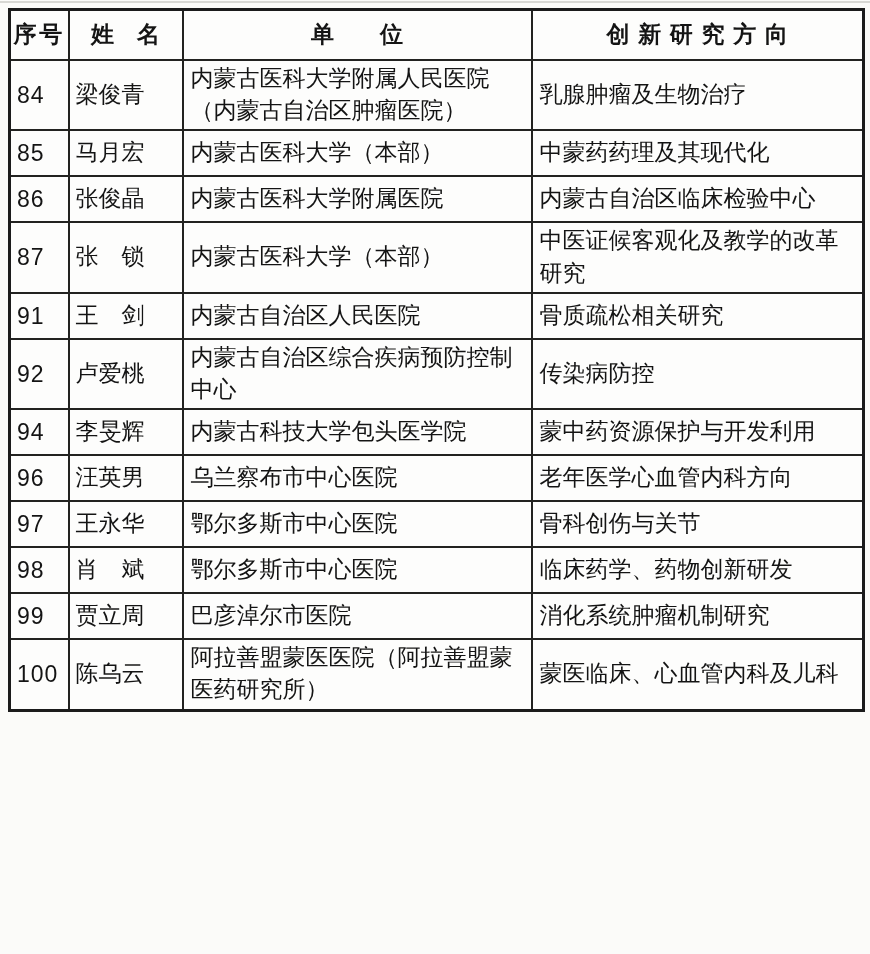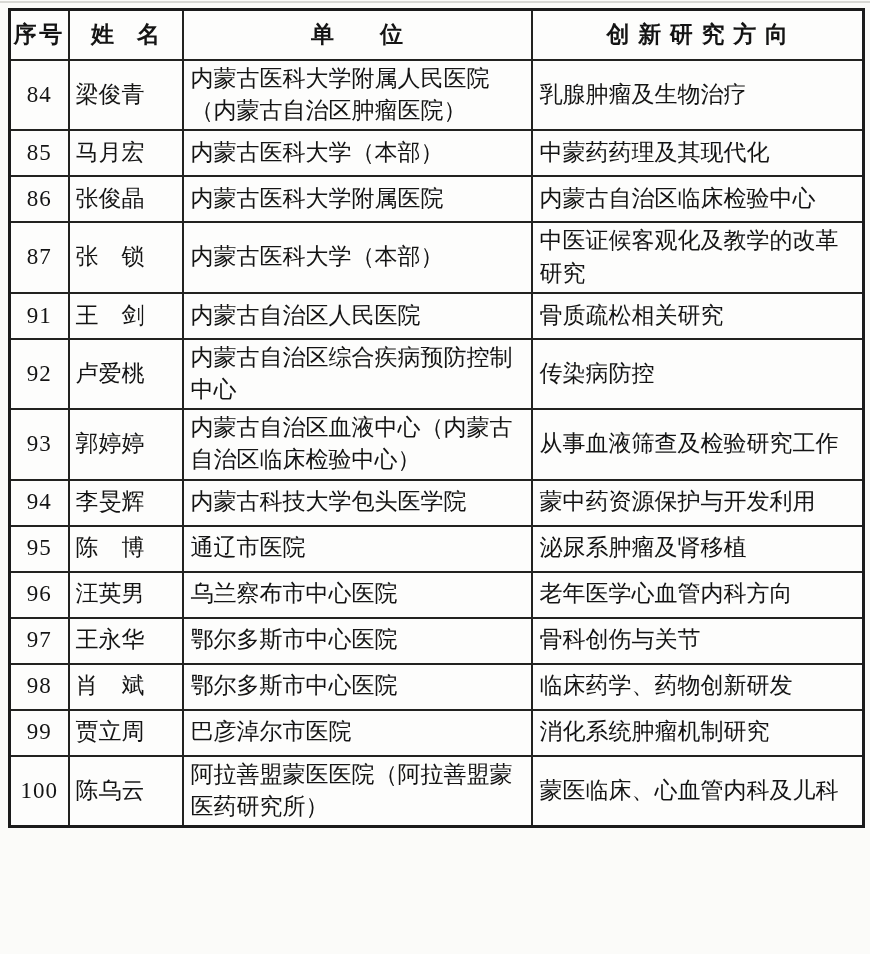--- a/index.html
+++ b/index.html
@@ -48,22 +48,22 @@
     padding: 2px 2px;
   }
   .roster-table td {
     height: 40px;
   }
   col.c-no  { width: 59px;  }
   col.c-name{ width: 114px; }
   col.c-unit{ width: 349px; }
   col.c-dir { width: 332px; }
   td.cell-no {
-    text-align: center;
-    font-family: Liberation Serif, serif;
+    text-align: left;
+    font-family: Liberation Sans, sans-serif;
     letter-spacing: 1px;
   }
   td.cell-name {
     text-align: left;
   }
   td.cell-unit, td.cell-dir {
     text-align: left;
     padding-left: 7px;
     padding-right: 6px;
   }
@@ -129,40 +129,28 @@
     <td class="cell-dir">骨质疏松相关研究</td>
   </tr>
 
   <tr>
     <td class="cell-no">92</td>
     <td class="cell-name">卢爱桃</td>
     <td class="cell-unit">内蒙古自治区综合疾病预防控制中心</td>
     <td class="cell-dir">传染病防控</td>
   </tr>
 
-  <tr>
-    <td class="cell-no">93</td>
-    <td class="cell-name">郭婷婷</td>
-    <td class="cell-unit">内蒙古自治区血液中心（内蒙古自治区临床检验中心）</td>
-    <td class="cell-dir">从事血液筛查及检验研究工作</td>
-  </tr>
 
   <tr>
     <td class="cell-no">94</td>
     <td class="cell-name">李旻辉</td>
     <td class="cell-unit">内蒙古科技大学包头医学院</td>
     <td class="cell-dir">蒙中药资源保护与开发利用</td>
   </tr>
 
-  <tr>
-    <td class="cell-no">95</td>
-    <td class="cell-name">陈　博</td>
-    <td class="cell-unit">通辽市医院</td>
-    <td class="cell-dir">泌尿系肿瘤及肾移植</td>
-  </tr>
 
   <tr>
     <td class="cell-no">96</td>
     <td class="cell-name">汪英男</td>
     <td class="cell-unit">乌兰察布市中心医院</td>
     <td class="cell-dir">老年医学心血管内科方向</td>
   </tr>
 
   <tr>
     <td class="cell-no">97</td>

